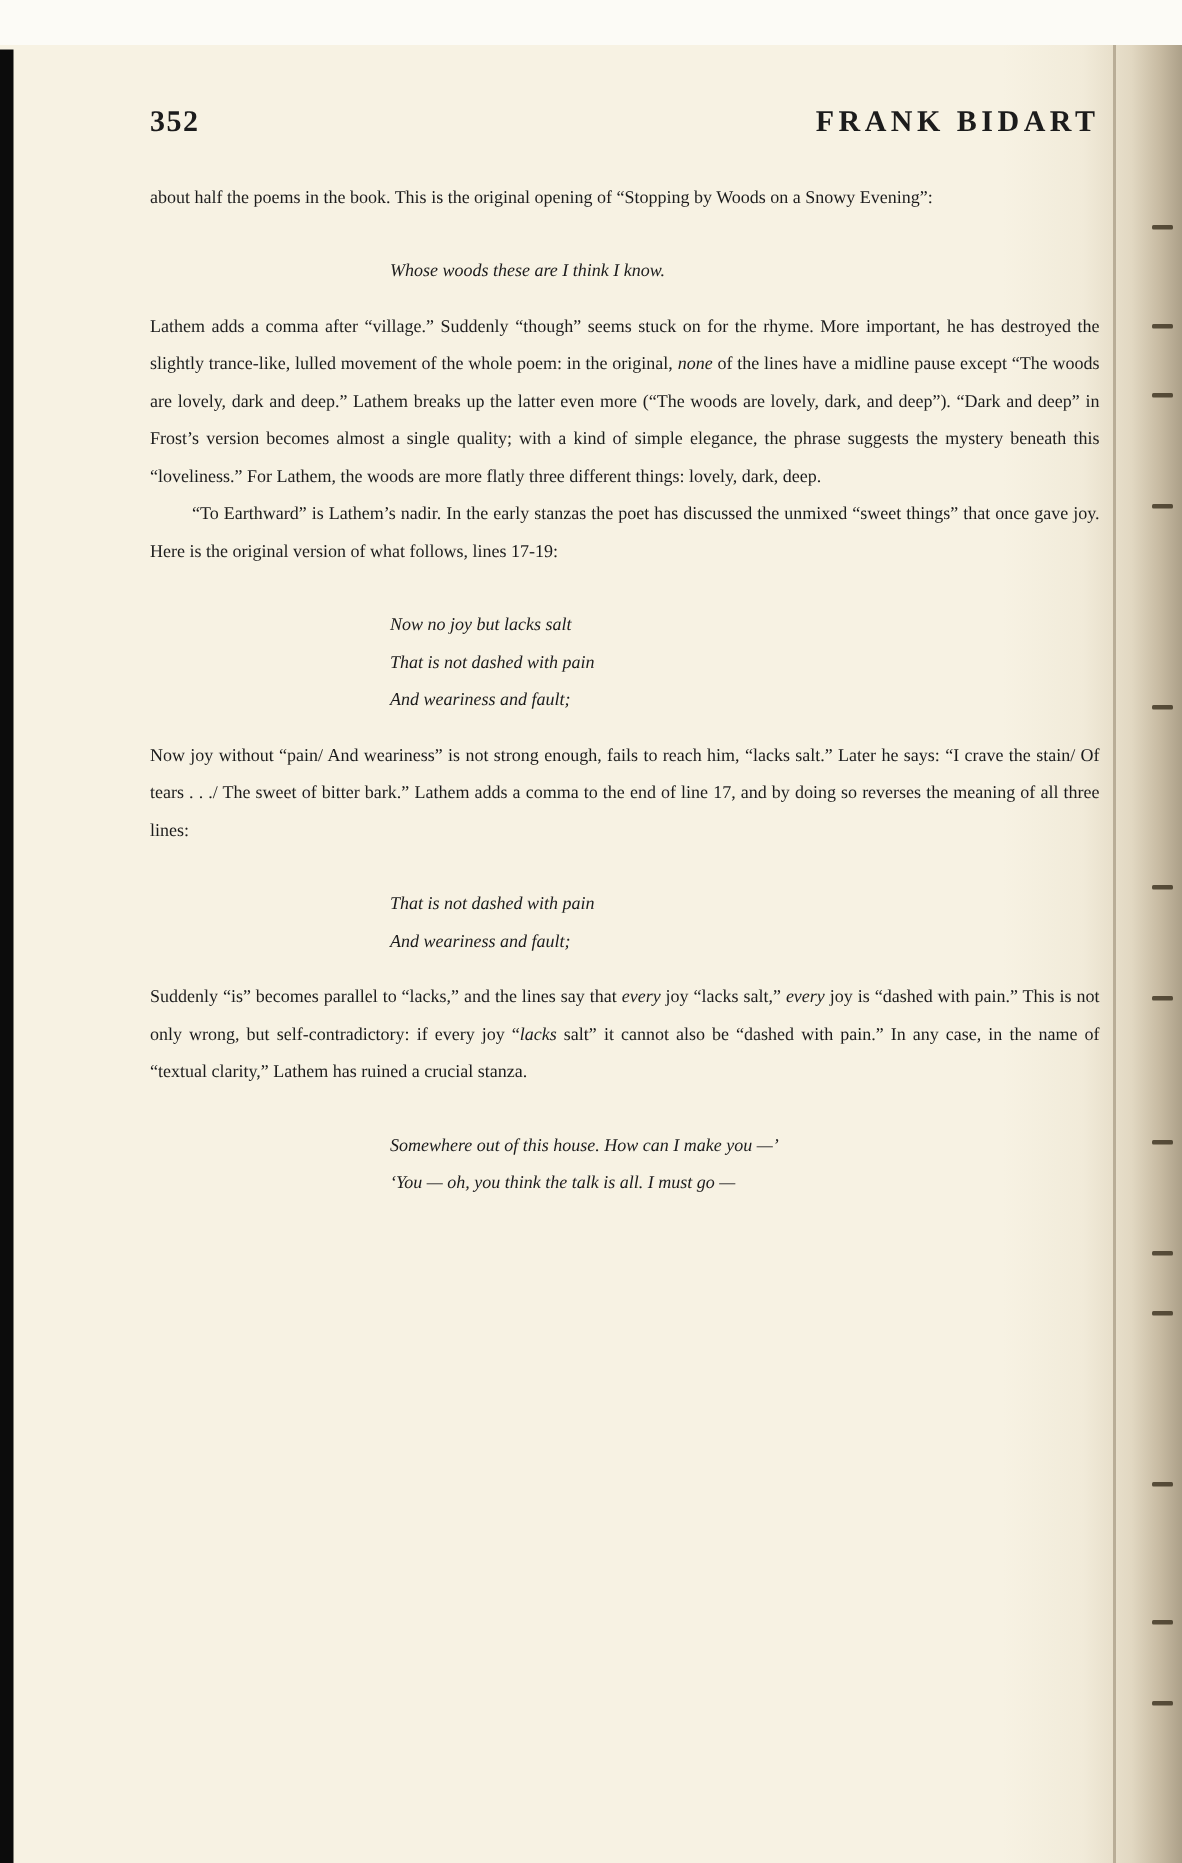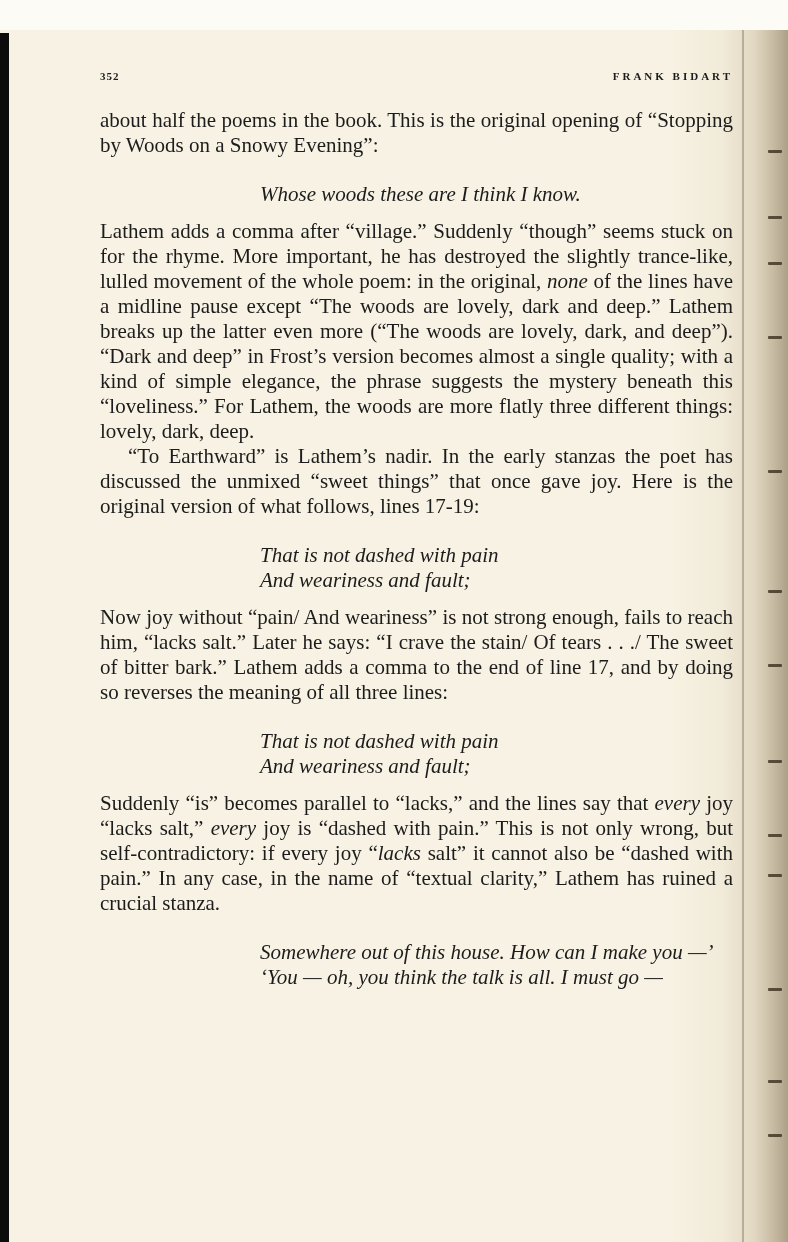--- a/index.html
+++ b/index.html
@@ -26,25 +26,25 @@
   }
   .page-edge-line{position:absolute;top:30px;right:44px;width:2px;height:1212px;background:rgba(100,84,56,0.35);}
   .scan-mark{position:absolute;right:6px;width:14px;height:3px;background:#3a2f1e;opacity:.8;border-radius:1px;}
 
   
   .page-inner{
     position:absolute;left:100px;top:70px;width:633px;
   }
   .running-head{
     display:flex;justify-content:space-between;align-items:baseline;
-    font-weight:bold;font-size:11px;
+    font-weight:bold;font-size:20px;
   }
   .running-head .pageno{letter-spacing:1px;}
   .running-head .author{letter-spacing:3px;text-align:right;}
-  .page-body{margin-top:26px;font-size:21px;line-height:25px;}
+  .page-body{margin-top:26px;font-size:12px;line-height:25px;}
   .para{margin:0;text-align:justify;}
   .para.indent{text-indent:28px;}
   .para em{font-style:italic;}
   .verse{margin:24px 0 12px 160px;font-style:italic;}
   .verse-line{white-space:nowrap;line-height:25px;}
 </style>
 </head>
 <body>
 
 <div id="screen">
@@ -73,20 +73,21 @@
       <span class="author">FRANK BIDART</span>
     </div>
     <div class="page-body">
         <p class="para"><span>about half the poems in the book. This is the original opening of “Stopping by Woods on a Snowy Evening”:</span></p>
         <div class="verse">
           <div class="verse-line">Whose woods these are I think I know.</div>
         </div>
         <p class="para"><span>Lathem adds a comma after “village.” Suddenly “though” seems stuck on for the rhyme. More important, he has destroyed the slightly trance-like, lulled movement of the whole poem: in the original, </span><em>none</em><span> of the lines have a midline pause except “The woods are lovely, dark and deep.” Lathem breaks up the latter even more (“The woods are lovely, dark, and deep”). “Dark and deep” in Frost’s version becomes almost a single quality; with a kind of simple elegance, the phrase suggests the mystery beneath this “loveliness.” For Lathem, the woods are more flatly three different things: lovely, dark, deep.</span></p>
         <p class="para indent"><span>“To Earthward” is Lathem’s nadir. In the early stanzas the poet has discussed the unmixed “sweet things” that once gave joy. Here is the original version of what follows, lines 17-19:</span></p>
         <div class="verse">
+          <div class="verse-line">Now no joy but lacks salt</div>
           <div class="verse-line">That is not dashed with pain</div>
           <div class="verse-line">And weariness and fault;</div>
         </div>
         <p class="para"><span>Now joy without “pain/ And weariness” is not strong enough, fails to reach him, “lacks salt.” Later he says: “I crave the stain/ Of tears . . ./ The sweet of bitter bark.” Lathem adds a comma to the end of line 17, and by doing so reverses the meaning of all three lines:</span></p>
         <div class="verse">
           <div class="verse-line">That is not dashed with pain</div>
           <div class="verse-line">And weariness and fault;</div>
         </div>
         <p class="para"><span>Suddenly “is” becomes parallel to “lacks,” and the lines say that </span><em>every</em><span> joy “lacks salt,” </span><em>every</em><span> joy is “dashed with pain.” This is not only wrong, but self-contradictory: if every joy “</span><em>lacks</em><span> salt” it cannot also be “dashed with pain.” In any case, in the name of “textual clarity,” Lathem has ruined a crucial stanza.</span></p>
         <div class="verse">

